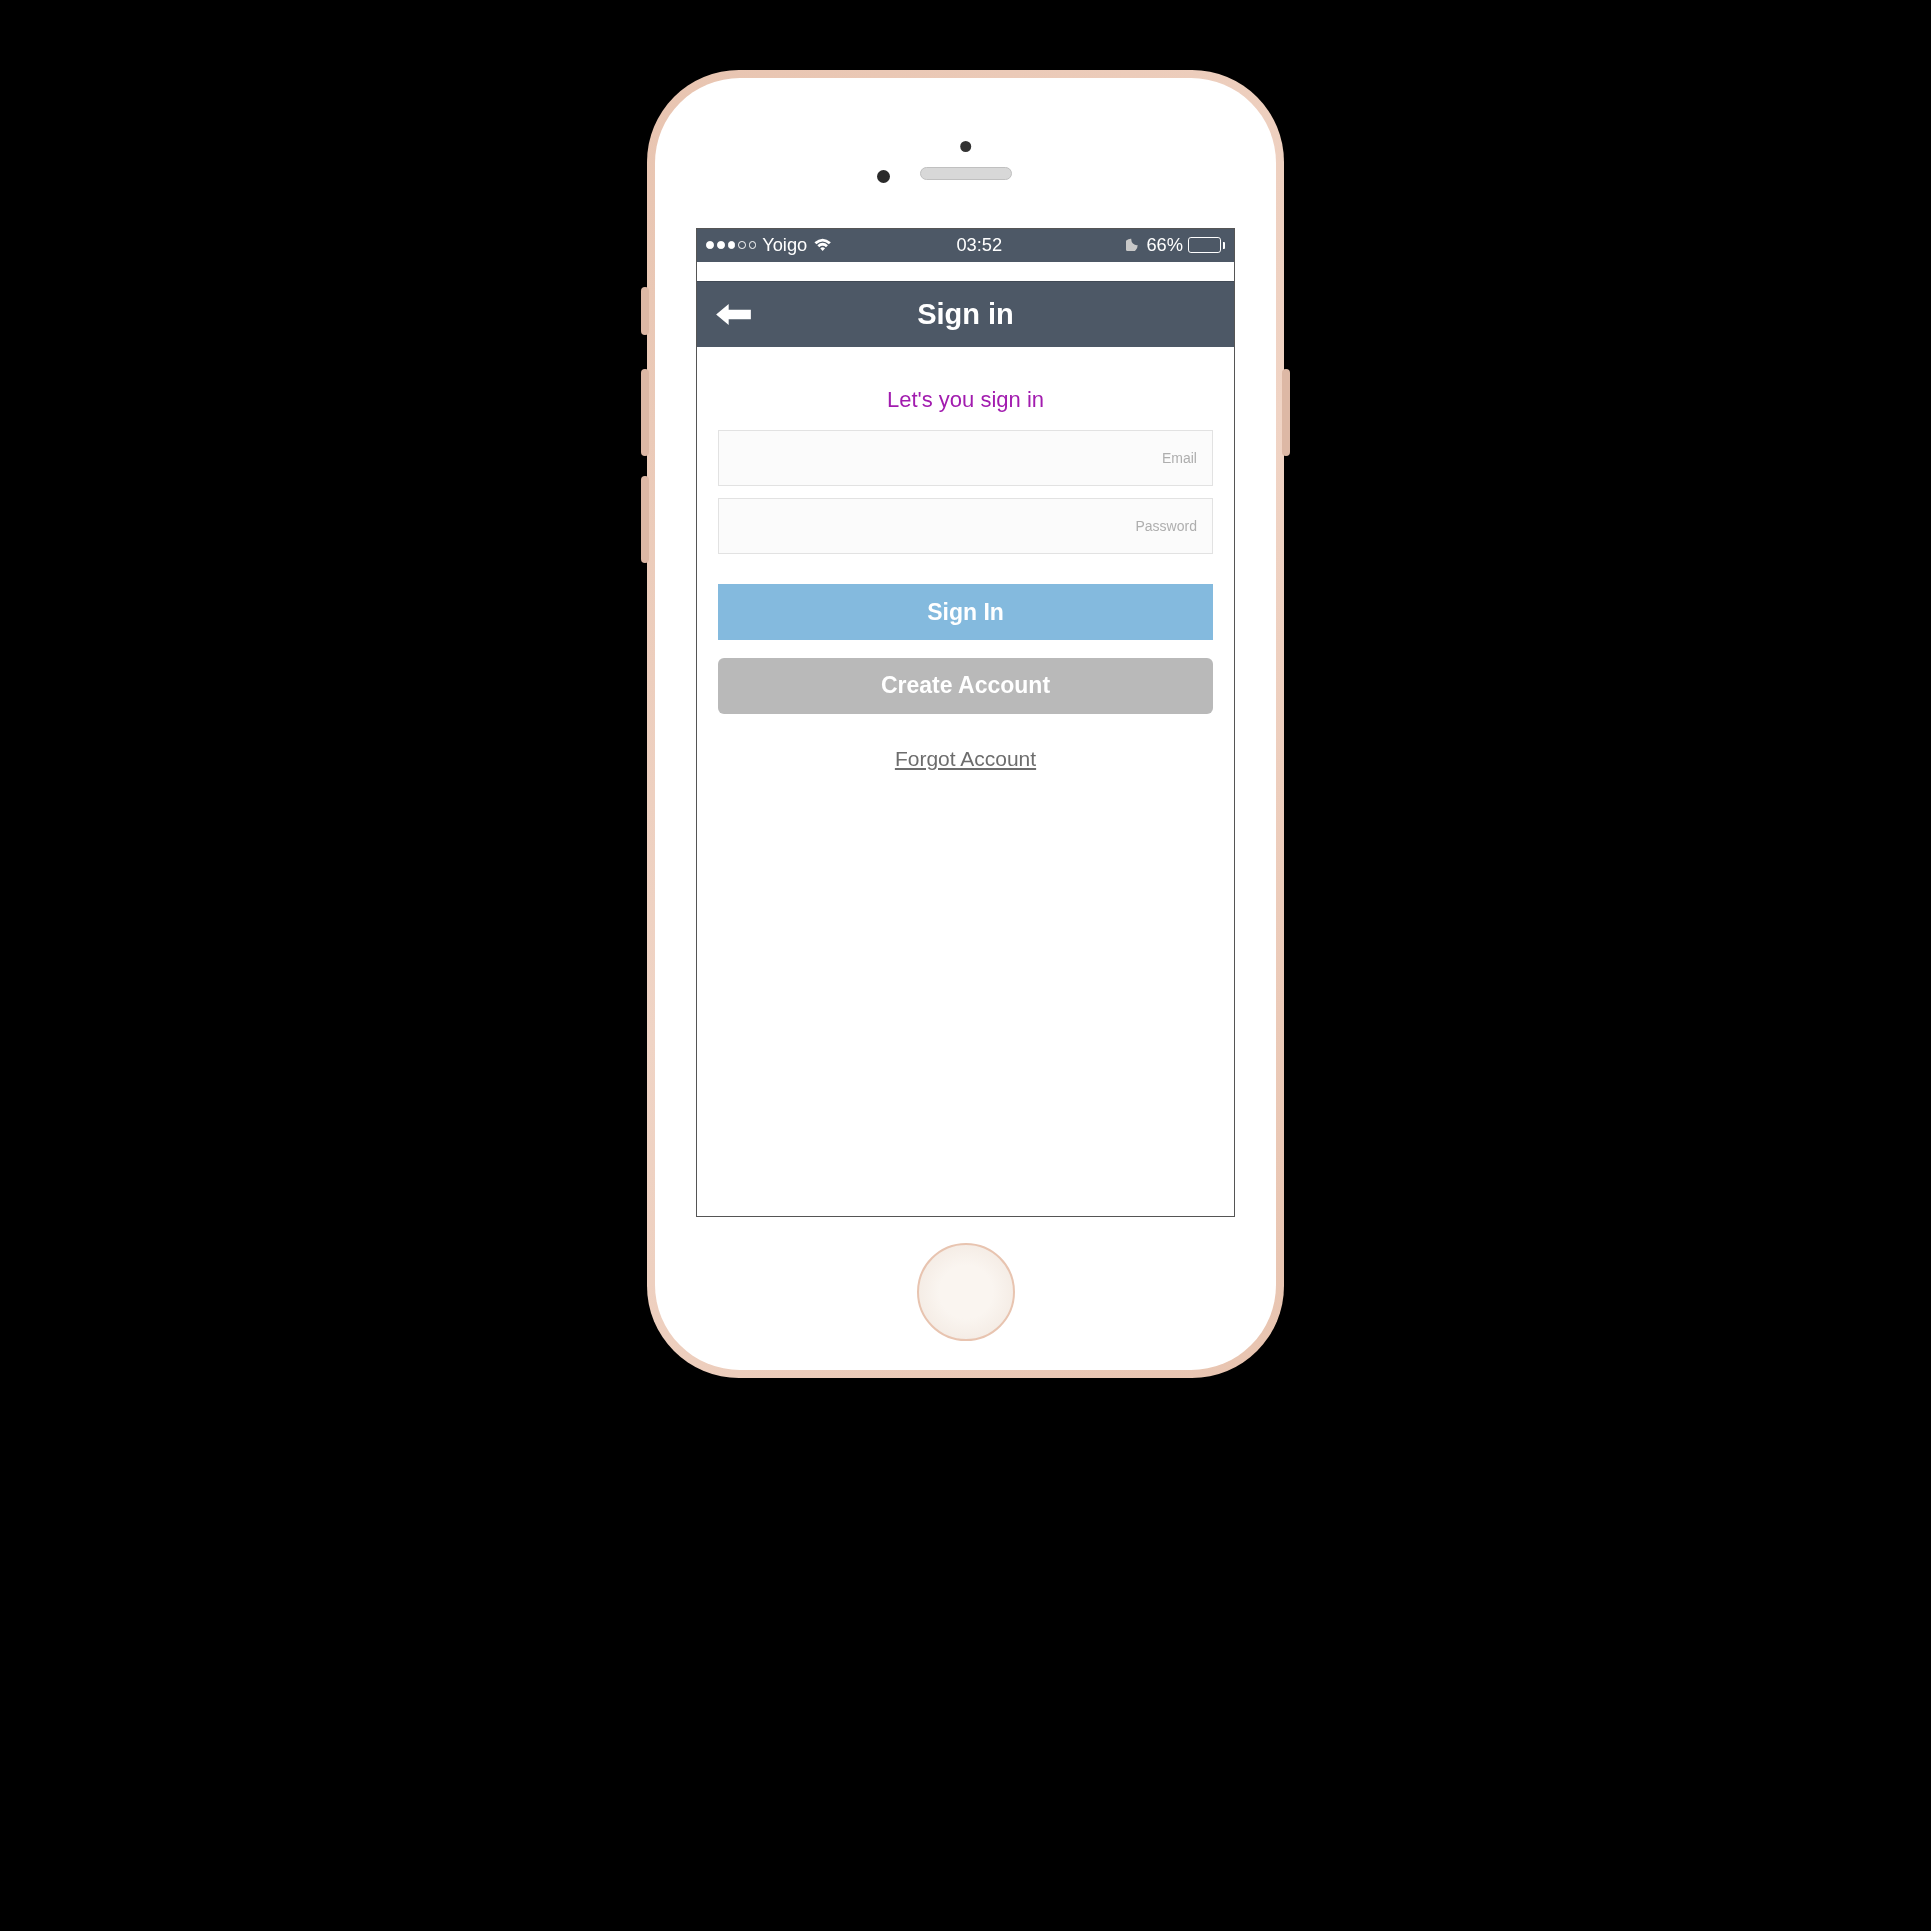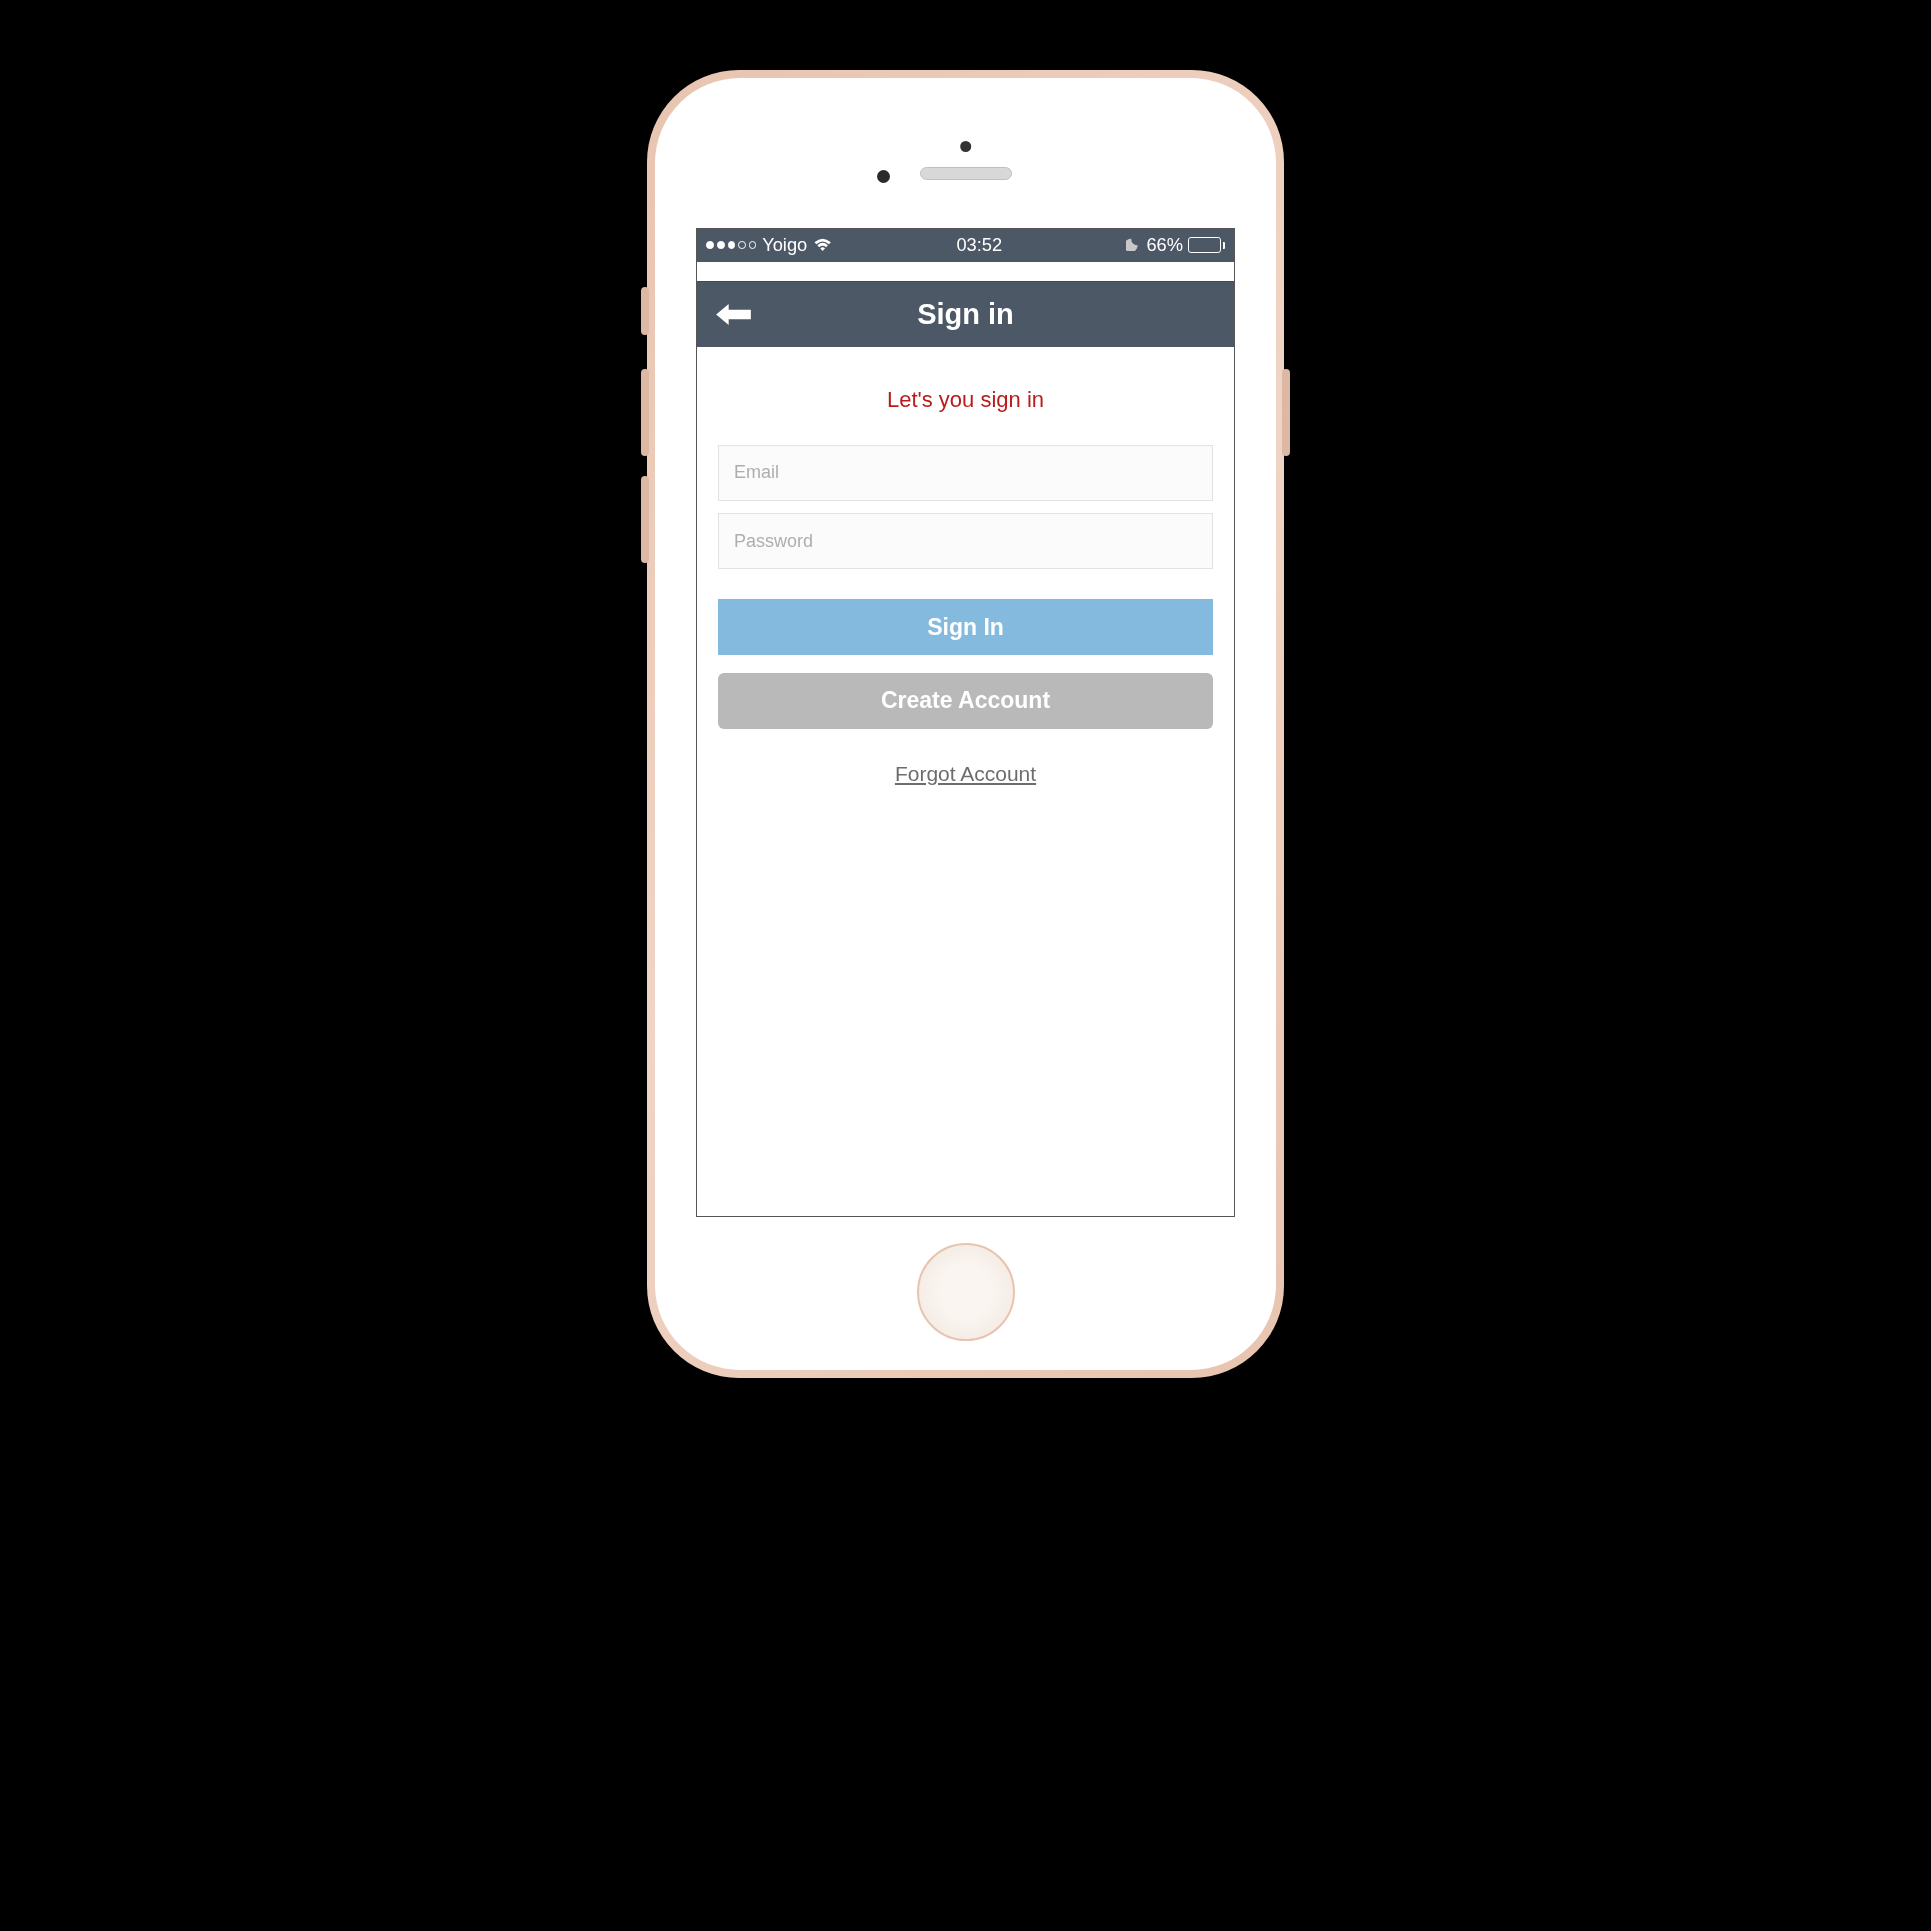--- a/index.html
+++ b/index.html
@@ -134,35 +134,36 @@
       font-size: 29px;
       font-weight: 700;
     }
     .content {
       flex: 1;
       background: #fff;
       padding: 21px 21px 0 21px;
     }
     .subtitle {
       text-align: center;
-      color: #b91c1c;
+      color: #a21caf;
       font-size: 22px;
-      margin-bottom: 32px;
+      margin-bottom: 17px;
       font-weight: 400;
     }
     .input {
       width: 100%;
       height: 56px;
       border: 1.4px solid #e2e2e2;
       background: #fbfbfb;
       padding: 0 15.4px;
-      font-size: 18px;
+      font-size: 14px;
       color: #444;
       margin-bottom: 12.6px;
       outline: none;
+      text-align: right;
     }
     .input::placeholder { color: #aeaeae; }
     .btn {
       width: 100%;
       height: 56px;
       border: none;
       color: #fff;
       font-size: 23px;
       font-weight: 700;
       cursor: pointer;

